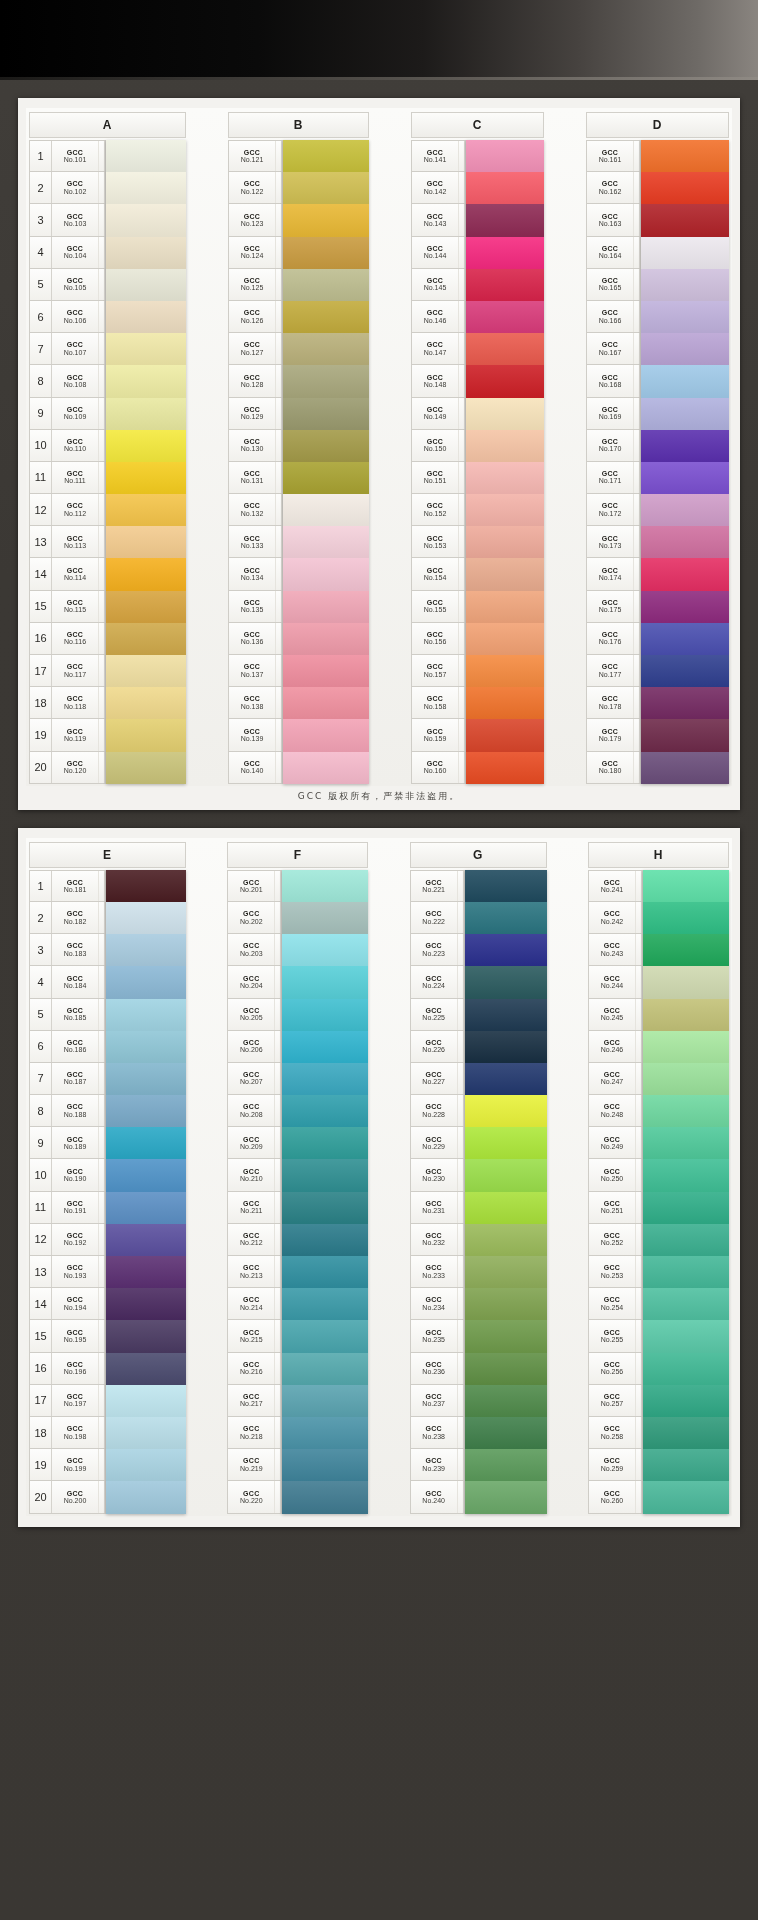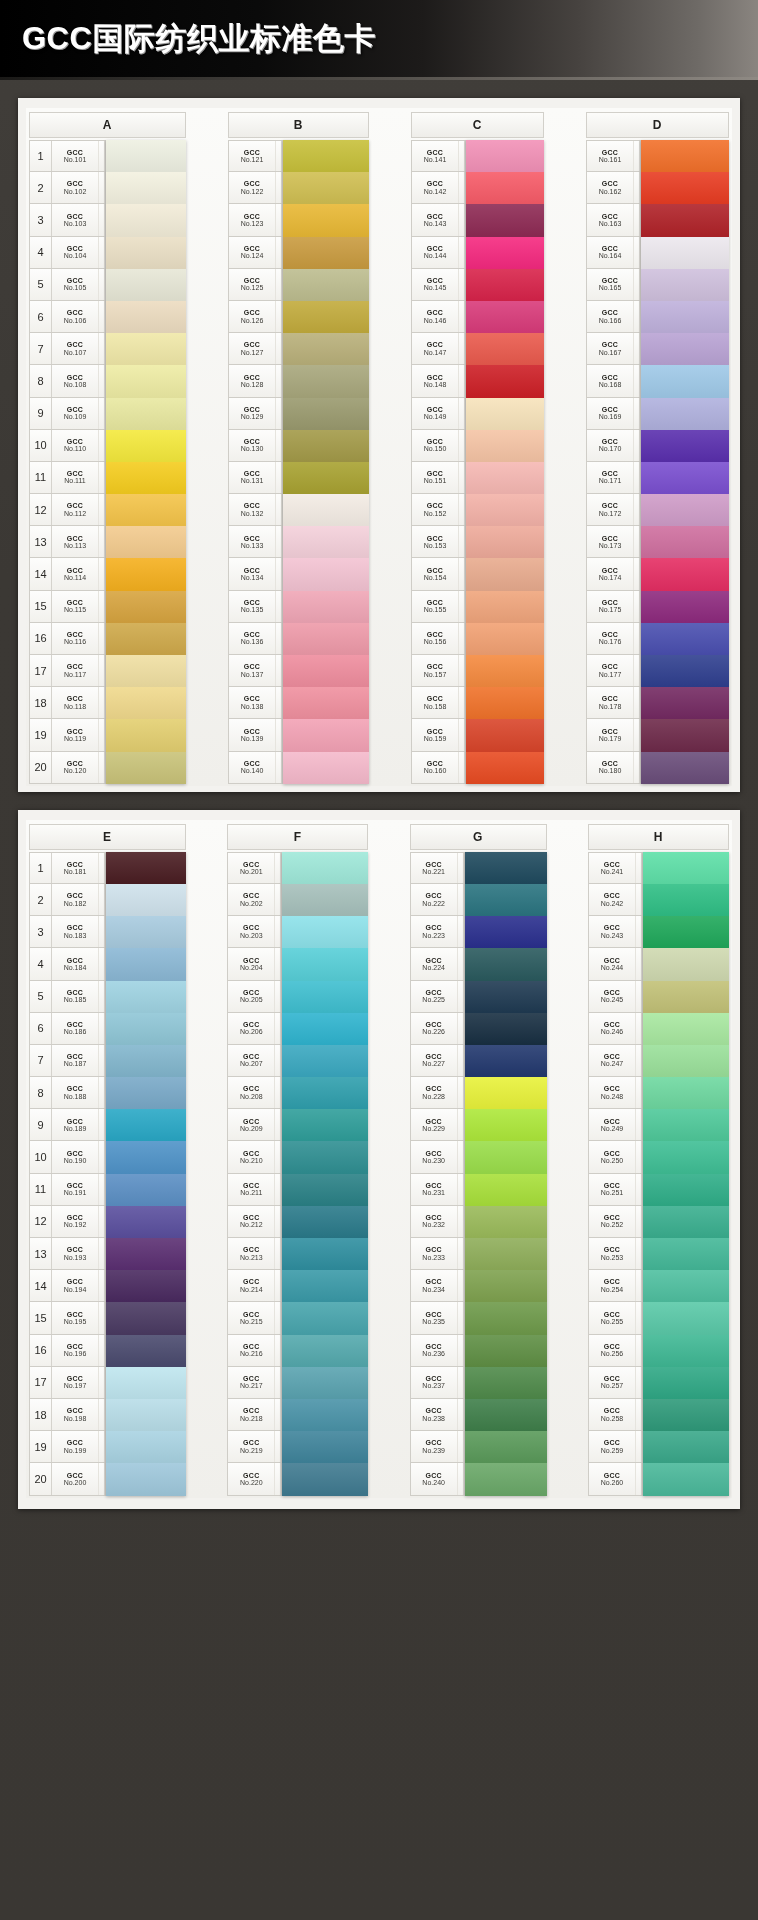--- a/index.html
+++ b/index.html
@@ -84,21 +84,20 @@
   .card-footer{
     text-align:center; font-size:9px; color:#4a4844; letter-spacing:2px;
     padding:4px 0 1px 0;
     font-family:"DejaVu Sans", sans-serif;
   }
 </style>
 </head>
 <body>
 
 <div class="header">
-  <div class="header-title">GCC国际纺织业标准色卡</div>
   <div class="header-underline"></div>
 </div>
 
 <div id="cards-root">
     <div class="card">
       <div class="card-inner">
         <div class="group">
           <div class="group-header">A</div>
           <div class="group-body">
             <div class="label-col">
@@ -788,20 +787,21 @@
               <div class="swatch" style="background: rgb(142, 42, 126); height: 32.2px;"></div>
               <div class="swatch" style="background: rgb(74, 79, 176); height: 32.2px;"></div>
               <div class="swatch" style="background: rgb(47, 63, 143); height: 32.2px;"></div>
               <div class="swatch" style="background: rgb(116, 42, 98); height: 32.2px;"></div>
               <div class="swatch" style="background: rgb(110, 42, 74); height: 32.2px;"></div>
               <div class="swatch" style="background: rgb(106, 77, 122); height: 32.2px;"></div>
             </div>
           </div>
         </div>
       </div>
+      <div class="card-footer">GCC 版权所有，严禁非法盗用。</div>
     </div>
     <div class="card">
       <div class="card-inner">
         <div class="group">
           <div class="group-header">E</div>
           <div class="group-body">
             <div class="label-col">
               <div class="row-label" style="height: 32.2px;">
                 <div class="num-cell">1</div>
                 <div class="code-cell">

